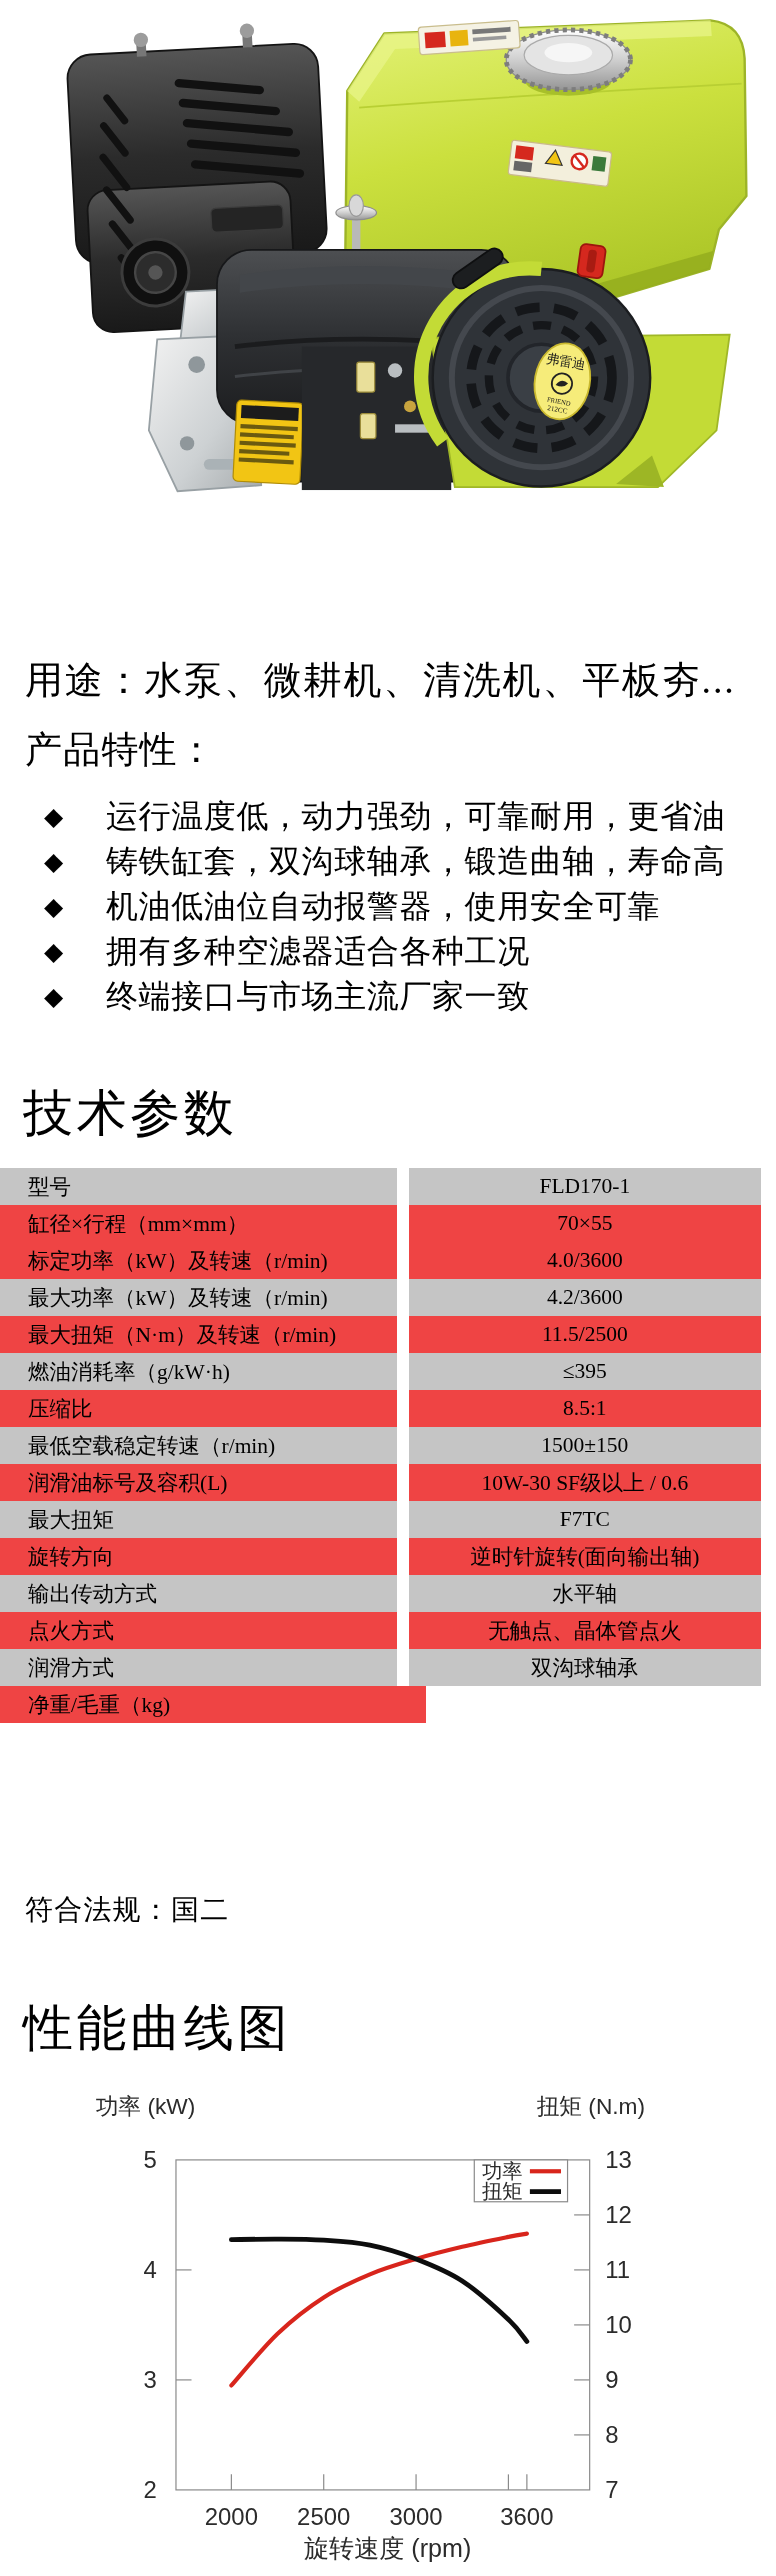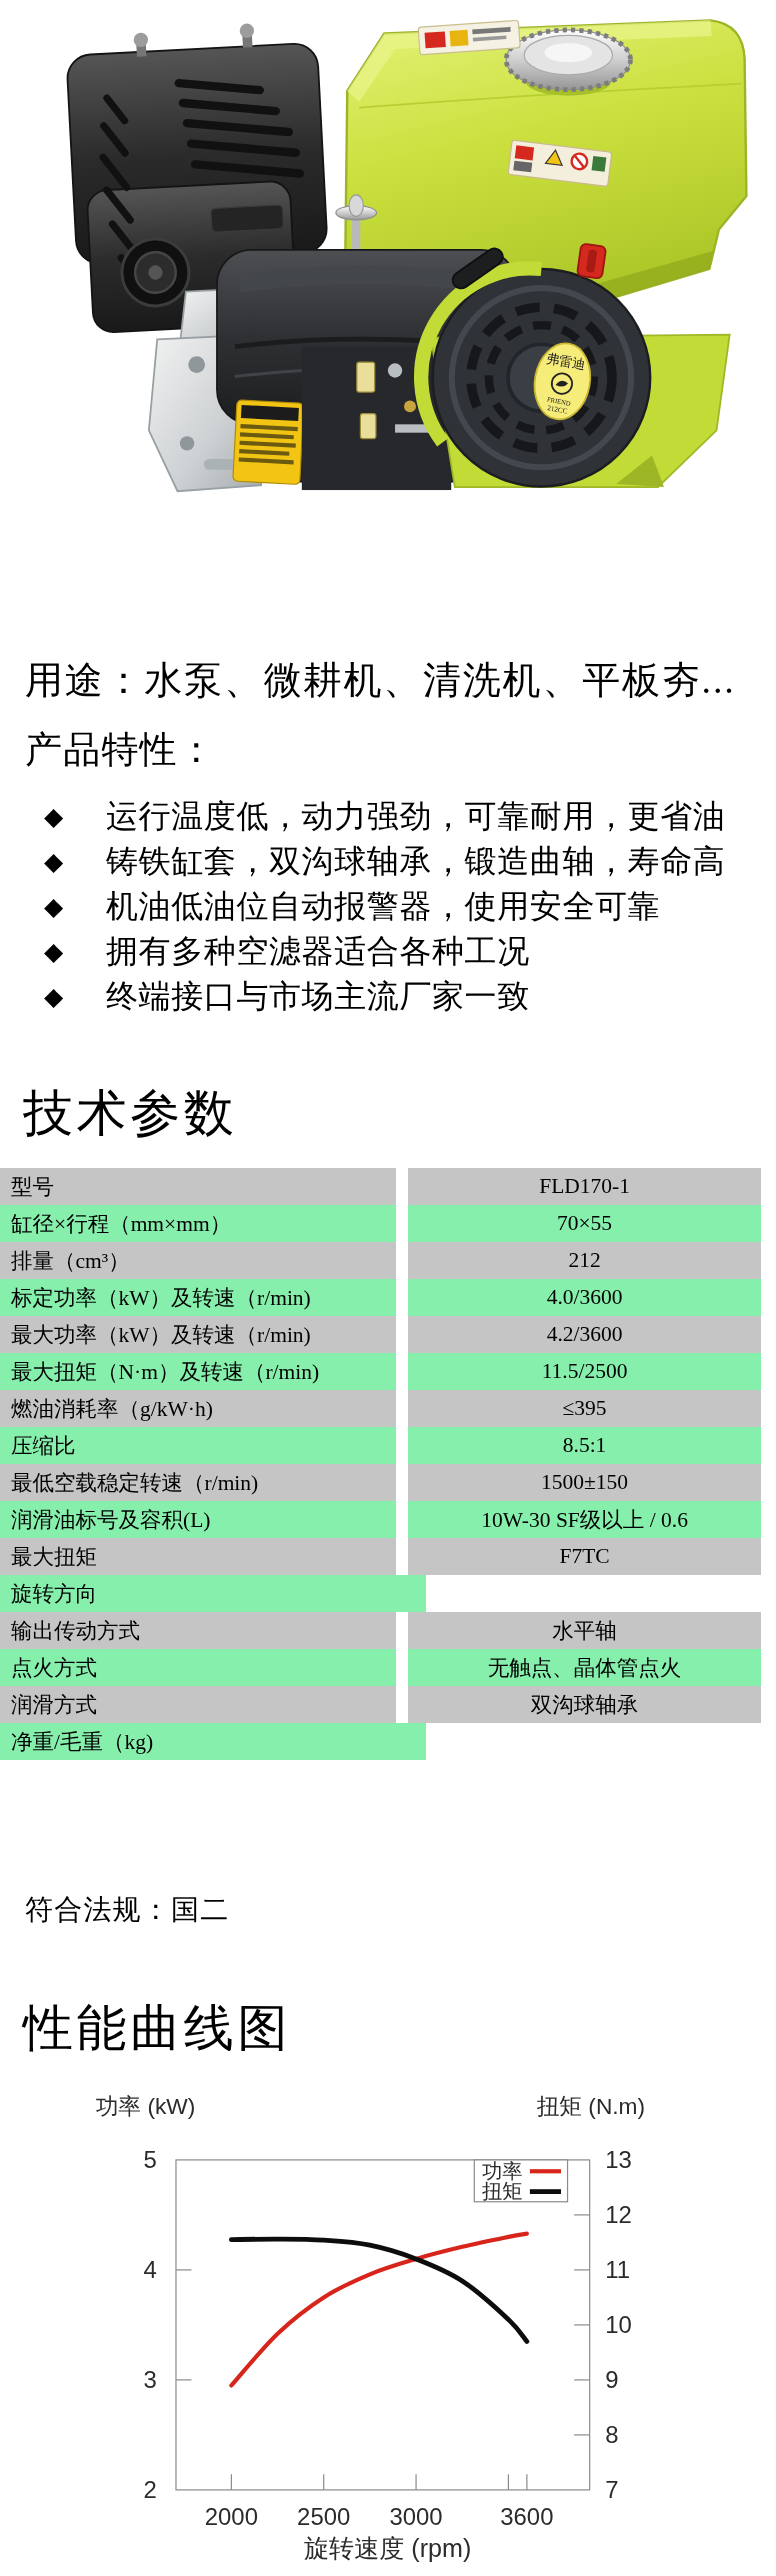--- a/index.html
+++ b/index.html
@@ -11,25 +11,25 @@
   .features{position:absolute;left:0;top:794px;width:777px;}
   .feature-item{display:flex;align-items:center;height:45px;padding-left:44px;}
   .diamond{font-family:"DejaVu Sans",sans-serif;font-size:25px;width:29px;margin-right:33px;color:#000;}
   .feature-text{font-size:32px;letter-spacing:0.6px;white-space:nowrap;text-align:center;}
   .h1{position:absolute;left:23px;font-size:50px;letter-spacing:3.6px;}
   .h1.tech{top:1080px;}
   .h1.perf{top:1995px;}
   .spec-table{position:absolute;left:0;top:1168px;width:761px;}
   .spec-row{display:flex;height:37px;}
   .spec-row .cell{display:flex;align-items:center;font-size:21.5px;}
-  .spec-row .label{width:426px;padding-left:11px;box-sizing:border-box;}
+  .spec-row .label{width:426px;padding-left:28px;box-sizing:border-box;}
   .spec-row .gap{width:12.6px;background:#fff;}
   .spec-row .value{width:380px;justify-content:center;text-align:center;}
   .spec-row.alt .label,.spec-row.alt .value{background:#c5c5c5;}
-  .spec-row.plain .label,.spec-row.plain .value{background:#86efac;}
+  .spec-row.plain .label,.spec-row.plain .value{background:#ef4444;}
   .regulation{position:absolute;left:25px;top:1891px;font-size:28px;letter-spacing:1.2px;}
   .chart{position:absolute;left:0;top:2081px;width:777px;height:495px;}
   .chart text{fill:#2b2b2b;}
   .axisnum{font-family:"Liberation Sans","DejaVu Sans",sans-serif;font-size:40px;}
   .axistitle{font-family:"Liberation Sans","DejaVu Sans",sans-serif;font-size:38px;}
   .xtitle{font-family:"Liberation Sans","DejaVu Sans",sans-serif;font-size:42px;}
   .legtxt{font-family:"Liberation Sans","DejaVu Sans",sans-serif;font-size:34px;}
 </style>
 </head>
 <body>
@@ -218,25 +218,20 @@
       <div class="spec-row alt">
         <div class="cell label">型号</div>
         <div class="gap"></div>
         <div class="cell value">FLD170-1</div>
       </div>
       <div class="spec-row plain">
         <div class="cell label">缸径×行程（mm×mm）</div>
         <div class="gap"></div>
         <div class="cell value">70×55</div>
       </div>
-      <div class="spec-row alt">
-        <div class="cell label">排量（cm³）</div>
-        <div class="gap"></div>
-        <div class="cell value">212</div>
-      </div>
       <div class="spec-row plain">
         <div class="cell label">标定功率（kW）及转速（r/min)</div>
         <div class="gap"></div>
         <div class="cell value">4.0/3600</div>
       </div>
       <div class="spec-row alt">
         <div class="cell label">最大功率（kW）及转速（r/min)</div>
         <div class="gap"></div>
         <div class="cell value">4.2/3600</div>
       </div>
@@ -266,20 +261,21 @@
         <div class="cell value">10W-30 SF级以上 / 0.6</div>
       </div>
       <div class="spec-row alt">
         <div class="cell label">最大扭矩</div>
         <div class="gap"></div>
         <div class="cell value">F7TC</div>
       </div>
       <div class="spec-row plain">
         <div class="cell label">旋转方向</div>
         <div class="gap"></div>
+        <div class="cell value">逆时针旋转(面向输出轴)</div>
       </div>
       <div class="spec-row alt">
         <div class="cell label">输出传动方式</div>
         <div class="gap"></div>
         <div class="cell value">水平轴</div>
       </div>
       <div class="spec-row plain">
         <div class="cell label">点火方式</div>
         <div class="gap"></div>
         <div class="cell value">无触点、晶体管点火</div>

